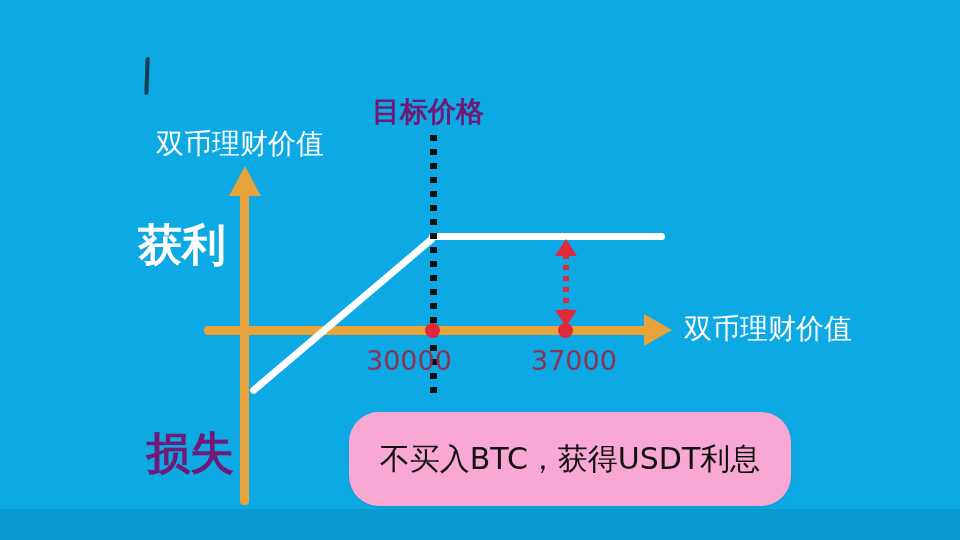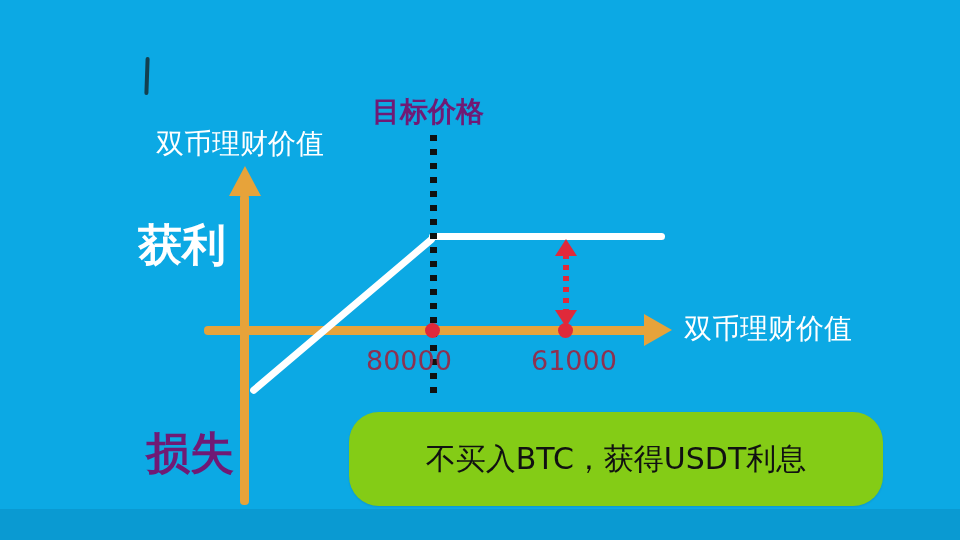--- a/index.html
+++ b/index.html
@@ -72,22 +72,22 @@
     border-bottom: 17px solid #E0293A;
   }
   .arrow-down {
     left: 555px; top: 310px; width: 0; height: 0;
     border-left: 11px solid transparent; border-right: 11px solid transparent;
     border-top: 17px solid #E0293A;
   }
 
   
   .note-box {
-    left: 349px; top: 412px; width: 534px; height: 94px;
-    background: #84cc16; border-radius: 30px;
+    left: 349px; top: 412px; width: 442px; height: 94px;
+    background: #f9a8d4; border-radius: 30px;
     display: flex; align-items: center; justify-content: center;
     box-shadow: 0 1px 2px rgba(0,0,0,0.10);
   }
   .note-text { color: #111111; font-size: 30px; font-weight: 500; white-space: nowrap; }
 
   
   .pen-mark { left: 145px; top: 57px; width: 4px; height: 38px; background: #14343E; border-radius: 2px; transform: rotate(2deg); opacity: .9; }
   .bottom-strip { left: 0; top: 509px; width: 960px; height: 31px; background: rgba(0,30,60,0.10); }
 </style>
 </head>
@@ -115,22 +115,22 @@
 
   <div class="abs dot dot-strike"></div>
   <div class="abs dot dot-settle"></div>
 
   <div class="abs arrow-up"></div>
   <div class="abs arrow-shaft"></div>
   <div class="abs arrow-down"></div>
 
   <div class="abs xaxis-title">双币理财价值</div>
 
-  <div class="abs tick tick-strike">80000</div>
-  <div class="abs tick tick-settle">61000</div>
+  <div class="abs tick tick-strike">30000</div>
+  <div class="abs tick tick-settle">37000</div>
 
   <div class="abs note-box">
     <span class="note-text">不买入BTC，获得USDT利息</span>
   </div>
 
   <div class="abs bottom-strip"></div>
 
 </div>
 
 </body></html>

